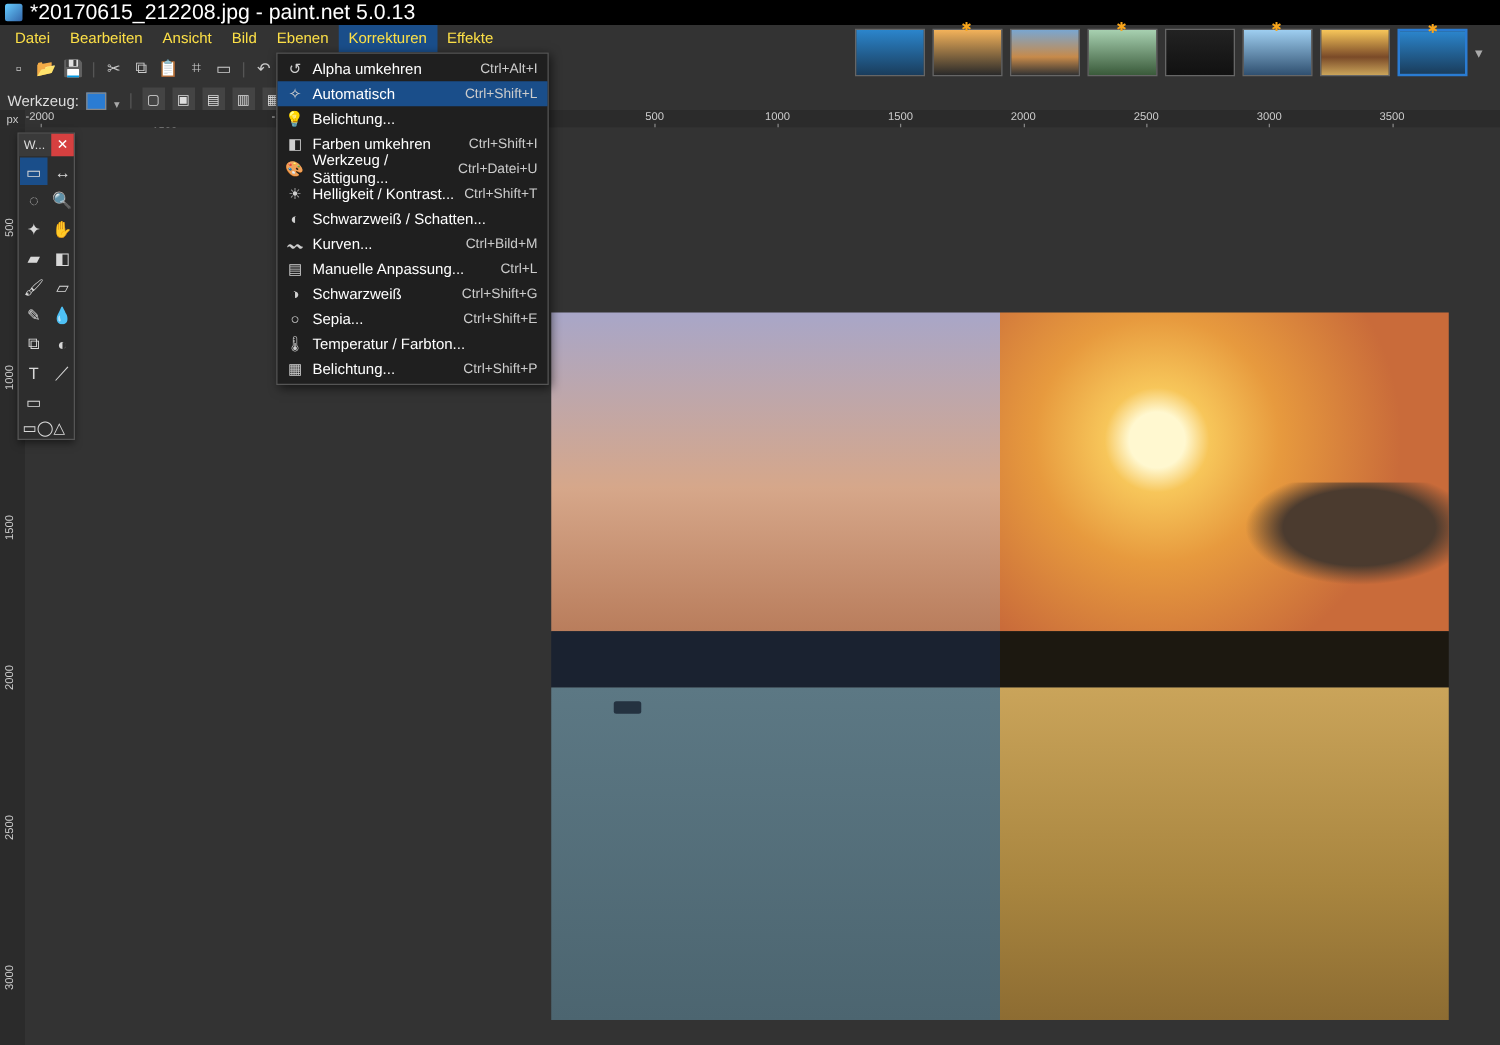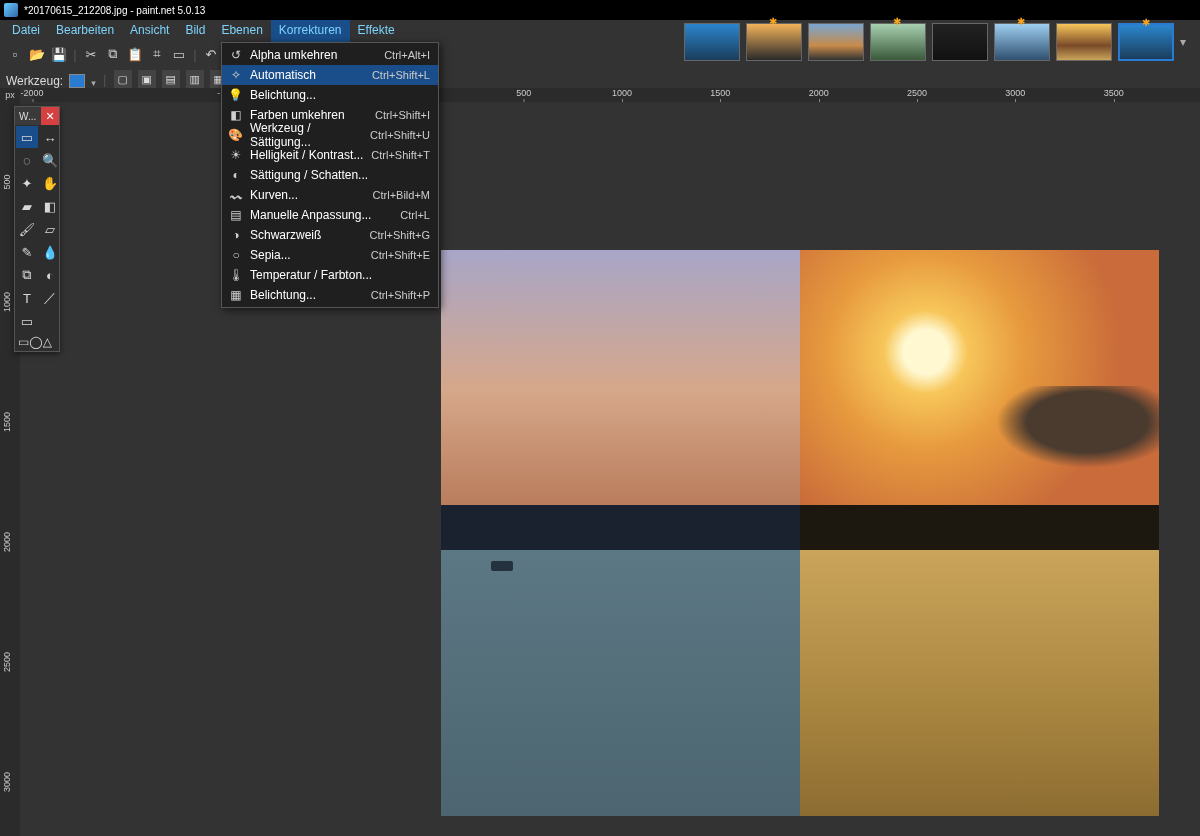--- a/index.html
+++ b/index.html
@@ -1,32 +1,32 @@
 <!DOCTYPE html>
 <html><head>
 <meta charset="utf-8">
 <style>
   * { margin:0; padding:0; box-sizing:border-box; }
   body { width:1200px; height:836px; background:#333333; font-family:"Segoe UI",Tahoma,sans-serif; font-size:12px; color:#e8e8e8; overflow:hidden; position:relative; }
 
   
   .titlebar { height:20px; background:#000; display:flex; align-items:center; gap:6px; padding:0 4px; }
   .titlebar .appicon { width:14px; height:14px; background:linear-gradient(135deg,#6cf,#36a); border-radius:2px; }
-  .titlebar .title   { font-size:10px; color:#fff; }
+  .titlebar .title   { font-size:17px; color:#fff; }
 
   
   .doc-strip   { position:absolute; top:20px; right:4px; height:44px; display:flex; gap:6px; align-items:center; z-index:5; }
   .doc-thumb   { width:56px; height:38px; background:#555; position:relative; border:1px solid #666; }
   .doc-thumb .mod { position:absolute; top:-8px; left:22px; color:#f8a51b; font-size:10px; }
   .doc-thumb.active { border:2px solid #2a7cd3; }
   .doc-close   { width:16px; font-size:12px; color:#aaa; cursor:pointer; }
 
   
   .menubar     { position:absolute; top:20px; left:0; height:22px; display:flex; padding:0 4px; z-index:4; }
-  .menu-item   { padding:3px 8px; font-size:12px; color:#7dd3fc; cursor:pointer; }
+  .menu-item   { padding:3px 8px; font-size:12px; color:#fde047; cursor:pointer; }
   .menu-item.open { background:#1a4e8a; }
 
   
   .toolbar     { position:absolute; top:42px; left:0; height:24px; display:flex; align-items:center; gap:4px; padding:0 6px; z-index:3; }
   .tbtn        { width:18px; height:18px; display:flex; align-items:center; justify-content:center; font-size:13px; color:#ccc; cursor:pointer; }
   .tbtn.sep    { width:6px; pointer-events:none; color:#555; }
 
   
   .tooloptions { position:absolute; top:66px; left:0; height:22px; display:flex; align-items:flex-end; gap:6px; padding:0 6px; color:#ddd; z-index:3; }
   .tool-swatch { width:16px; height:14px; background:#2a7cd3; border:1px solid #888; }
@@ -239,30 +239,30 @@
       <div class="dd-accel"></div>
     </div>
     <div class="dd-item">
       <div class="dd-ico">◧</div>
       <div class="dd-label">Farben umkehren</div>
       <div class="dd-accel">Ctrl+Shift+I</div>
     </div>
     <div class="dd-item">
       <div class="dd-ico">🎨</div>
       <div class="dd-label">Werkzeug / Sättigung...</div>
-      <div class="dd-accel">Ctrl+Shift+U</div>
+      <div class="dd-accel">Ctrl+Datei+U</div>
     </div>
     <div class="dd-item">
       <div class="dd-ico">☀</div>
       <div class="dd-label">Helligkeit / Kontrast...</div>
       <div class="dd-accel">Ctrl+Shift+T</div>
     </div>
     <div class="dd-item">
       <div class="dd-ico">◐</div>
-      <div class="dd-label">Sättigung / Schatten...</div>
+      <div class="dd-label">Schwarzweiß / Schatten...</div>
       <div class="dd-accel"></div>
     </div>
     <div class="dd-item">
       <div class="dd-ico">〰</div>
       <div class="dd-label">Kurven...</div>
       <div class="dd-accel">Ctrl+Bild+M</div>
     </div>
     <div class="dd-item">
       <div class="dd-ico">▤</div>
       <div class="dd-label">Manuelle Anpassung...</div>

